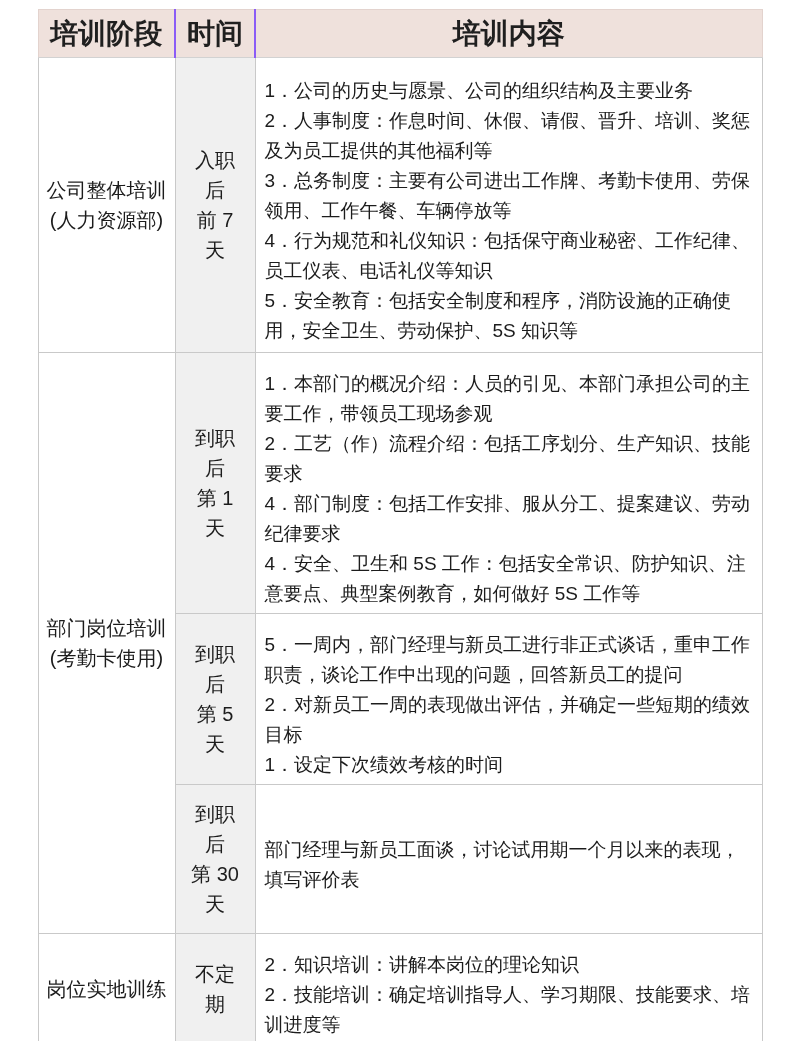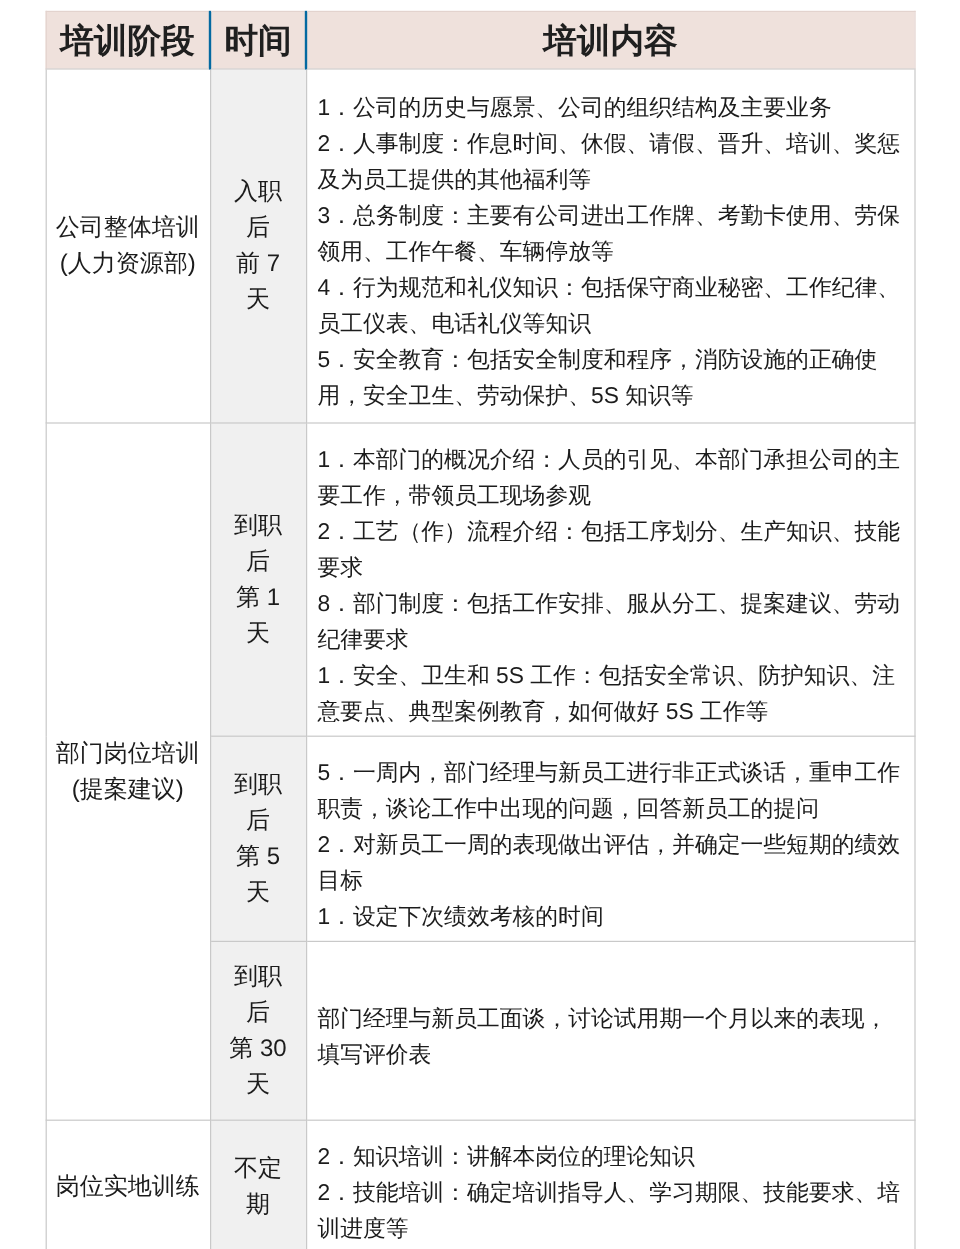--- a/index.html
+++ b/index.html
@@ -33,21 +33,21 @@
   col.c-content{width:507px;}
   th{
     background:var(--header_bg);
     height:45px;
     font-size:28px;
     font-weight:700;
     color:#1F1F1F;
     border:1px solid #E3D3CE;
     border-bottom:1px solid #D2D2D2;
   }
-  th + th{border-left:2px solid #0369a1;}
+  th + th{border-left:2px solid #8b5cf6;}
   td{
     border:1px solid var(--border_color);
     vertical-align:middle;
     font-size:20px;
   }
   td.stage{
     text-align:center;
     background:#fff;
     line-height:30px;
     padding:6px;
@@ -105,31 +105,31 @@
           <p>2．人事制度：作息时间、休假、请假、晋升、培训、奖惩及为员工提供的其他福利等</p>
           <p>3．总务制度：主要有公司进出工作牌、考勤卡使用、劳保领用、工作午餐、车辆停放等</p>
           <p>4．行为规范和礼仪知识：包括保守商业秘密、工作纪律、员工仪表、电话礼仪等知识</p>
           <p>5．安全教育：包括安全制度和程序，消防设施的正确使用，安全卫生、劳动保护、5S 知识等</p>
         </td>
       </tr>
 
       <tr class="h-r2a">
         <td class="stage" rowspan="3">
           <div>部门岗位培训</div>
-          <div>(提案建议)</div>
+          <div>(考勤卡使用)</div>
         </td>
         <td class="time">
           <div>到职后</div>
           <div>第 1 天</div>
         </td>
         <td class="content">
           <p>1．本部门的概况介绍：人员的引见、本部门承担公司的主要工作，带领员工现场参观</p>
           <p>2．工艺（作）流程介绍：包括工序划分、生产知识、技能要求</p>
-          <p>8．部门制度：包括工作安排、服从分工、提案建议、劳动纪律要求</p>
-          <p>1．安全、卫生和 5S 工作：包括安全常识、防护知识、注意要点、典型案例教育，如何做好 5S 工作等</p>
+          <p>4．部门制度：包括工作安排、服从分工、提案建议、劳动纪律要求</p>
+          <p>4．安全、卫生和 5S 工作：包括安全常识、防护知识、注意要点、典型案例教育，如何做好 5S 工作等</p>
         </td>
       </tr>
 
       <tr class="h-r2b">
         <td class="time">
           <div>到职后</div>
           <div>第 5 天</div>
         </td>
         <td class="content">
           <p>5．一周内，部门经理与新员工进行非正式谈话，重申工作职责，谈论工作中出现的问题，回答新员工的提问</p>

